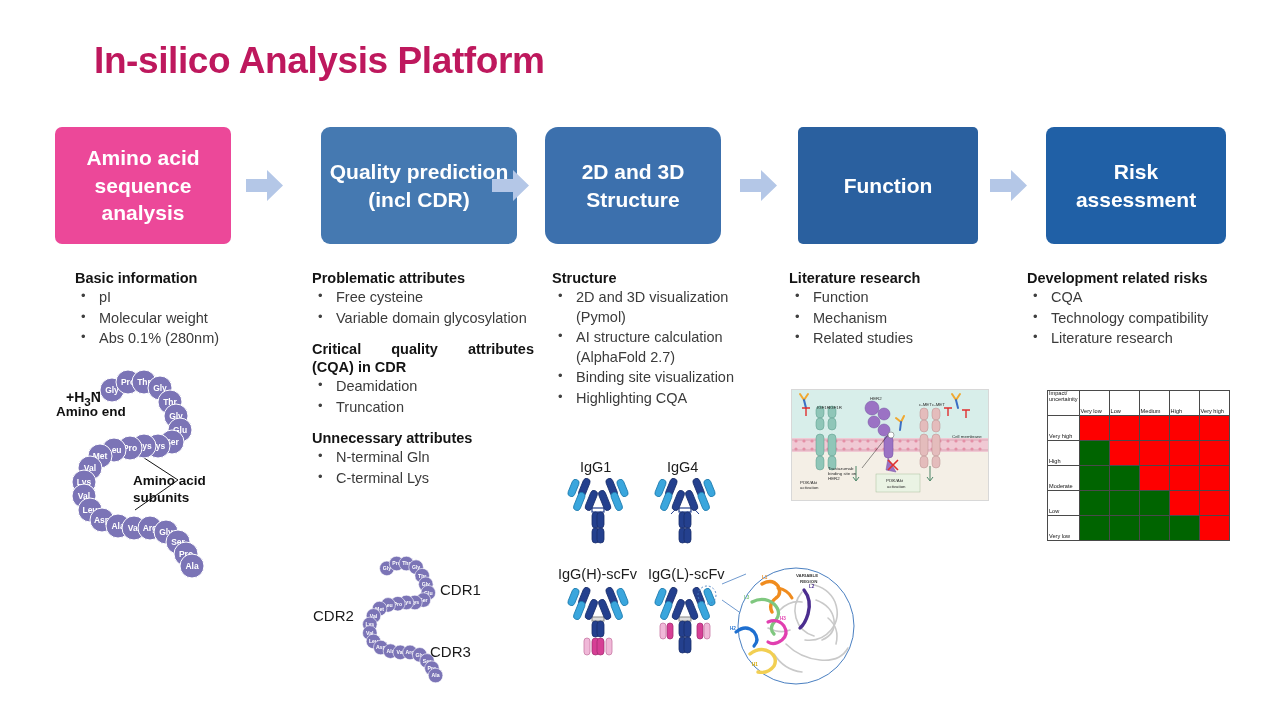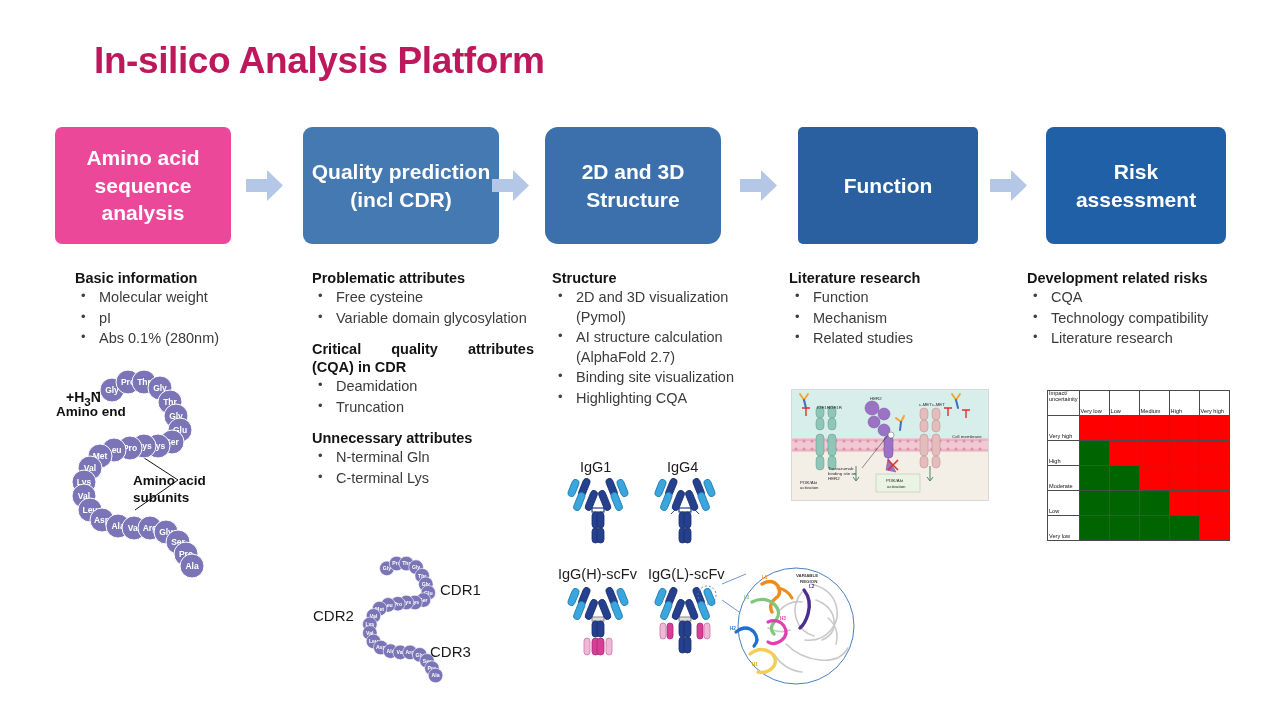--- a/index.html
+++ b/index.html
@@ -24,21 +24,21 @@
   .pbox{
     position:absolute;
     background:#4175ac;
     color:#fff;
     display:flex;align-items:center;justify-content:center;
     text-align:center;
     font-size:21px;font-weight:bold;line-height:1.33;
     box-sizing:border-box;padding:4px 8px;
   }
   .pbox.b1{left:55px;top:127px;width:176px;height:117px;border-radius:7px;background:#ec4899;}
-  .pbox.b2{left:303px;top:127px;width:196px;height:117px;border-radius:9px;background:#4579b1;}
+  .pbox.b2{left:321px;top:127px;width:196px;height:117px;border-radius:9px;background:#4579b1;}
   .pbox.b3{left:545px;top:127px;width:176px;height:117px;border-radius:13px;background:#3c70ad;}
   .pbox.b4{left:798px;top:127px;width:180px;height:117px;border-radius:5px;background:#2a609f;}
   .pbox.b5{left:1046px;top:127px;width:180px;height:117px;border-radius:8px;background:#2060a6;}
 
   
   .arrow{position:absolute;top:169px;width:38px;height:33px;}
   .arrow svg{display:block;}
   .a1{left:246px;} .a2{left:492px;} .a3{left:740px;} .a4{left:990px;}
 
   
@@ -139,22 +139,22 @@
   </div>
   <div class="arrow a4">
     <svg width="38" height="33" viewBox="0 0 38 33">
         <polygon points="0,10 21,10 21,1 37,16.5 21,32 21,23 0,23" fill="#b4c7e7"></polygon>
       </svg>
   </div>
 
   <div class="col c1">
     <div class="hdr">Basic information</div>
     <ul>
+      <li>pI</li>
       <li>Molecular weight</li>
-      <li>pI</li>
       <li>Abs 0.1% (280nm)</li>
     </ul>
   </div>
 
   <div class="col c2">
     <div class="hdr">Problematic attributes</div>
     <ul>
       <li>Free cysteine</li>
       <li>Variable domain glycosylation</li>
     </ul>

